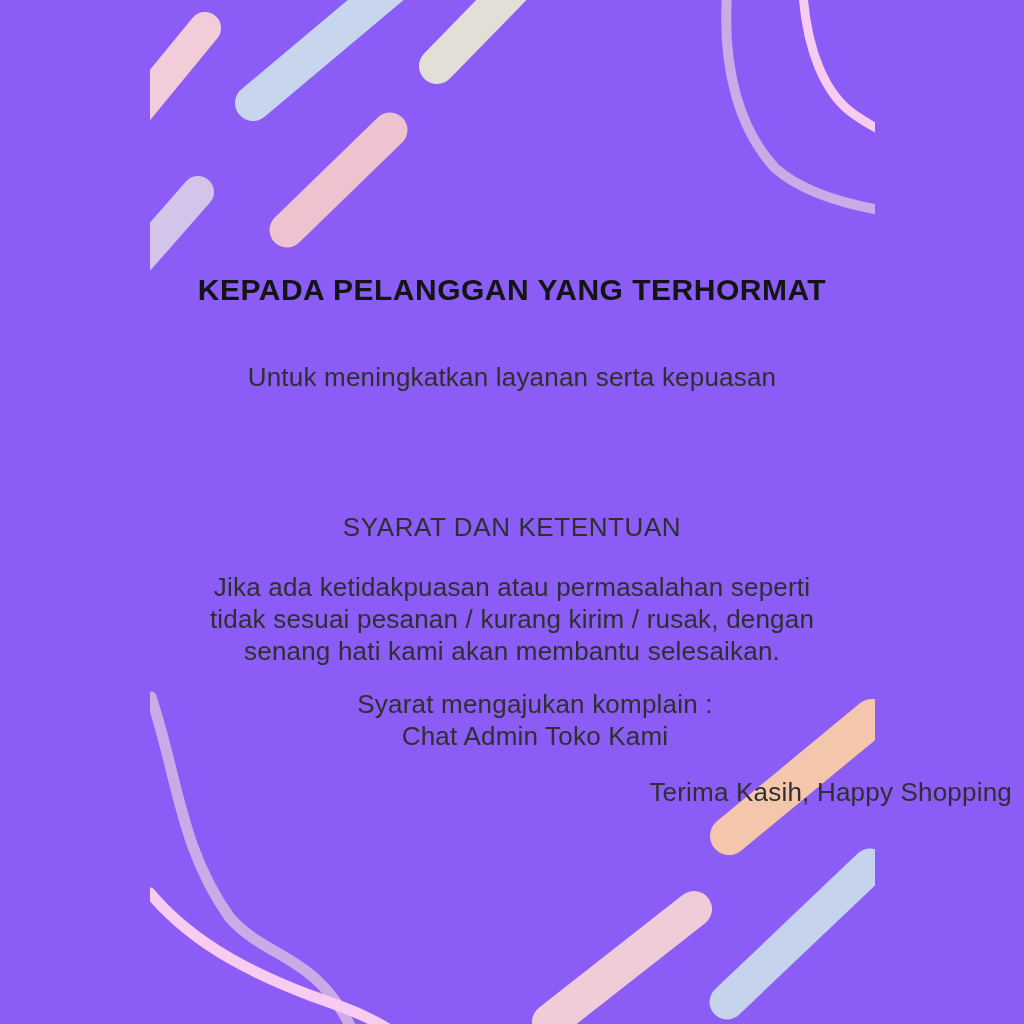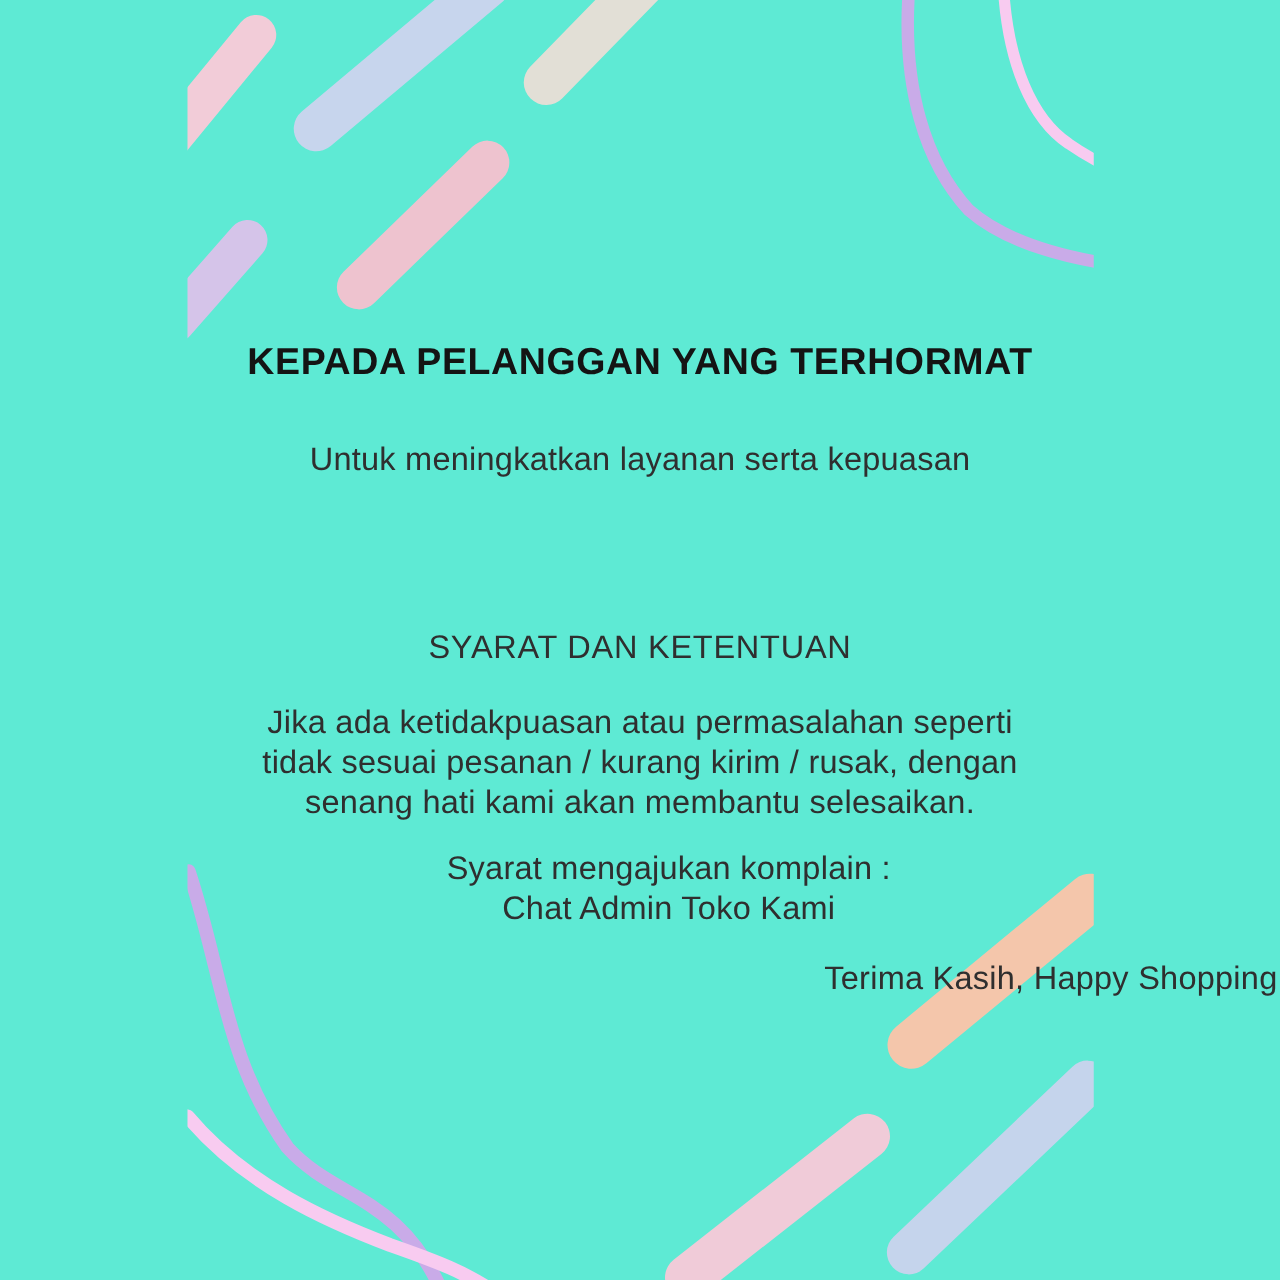--- a/index.html
+++ b/index.html
@@ -1,27 +1,27 @@
 <!DOCTYPE html>
 <html><head>
 <meta charset="utf-8">
 <style>
   html,body{margin:0;padding:0;background:#ffffff;}
   .canvas{
-    position:relative;width:1024px;height:1024px;background:#5eead4;
+    position:relative;width:1024px;height:1024px;background:#8b5cf6;
     overflow:hidden;font-family:"Liberation Sans",sans-serif;
   }
   .deco{position:absolute;left:0;top:0;}
   .text-layer{position:absolute;left:0;top:0;width:1024px;height:1024px;text-align:center;color:#2f2f2f;}
   .title{
     position:absolute;left:0;right:0;top:272px;margin:0;
     font-size:30px;font-weight:700;letter-spacing:.5px;line-height:36px;color:#141414;
   }
   .para{
-    position:absolute;left:0;right:0;margin:2px;
+    position:absolute;left:0;right:0;margin:12px;
     font-size:26px;font-weight:400;line-height:32px;letter-spacing:.2px;
   }
   .ln{display:block;}
   .p-intro{top:349px;}
   .p-priority{top:437px;}
   .p-terms-head{top:499px;letter-spacing:.6px;}
   .p-terms{top:559px;}
   .p-complaint{top:676px;padding-left:46px;}
   .p-closing{top:764px;text-align:right;}
 </style>

